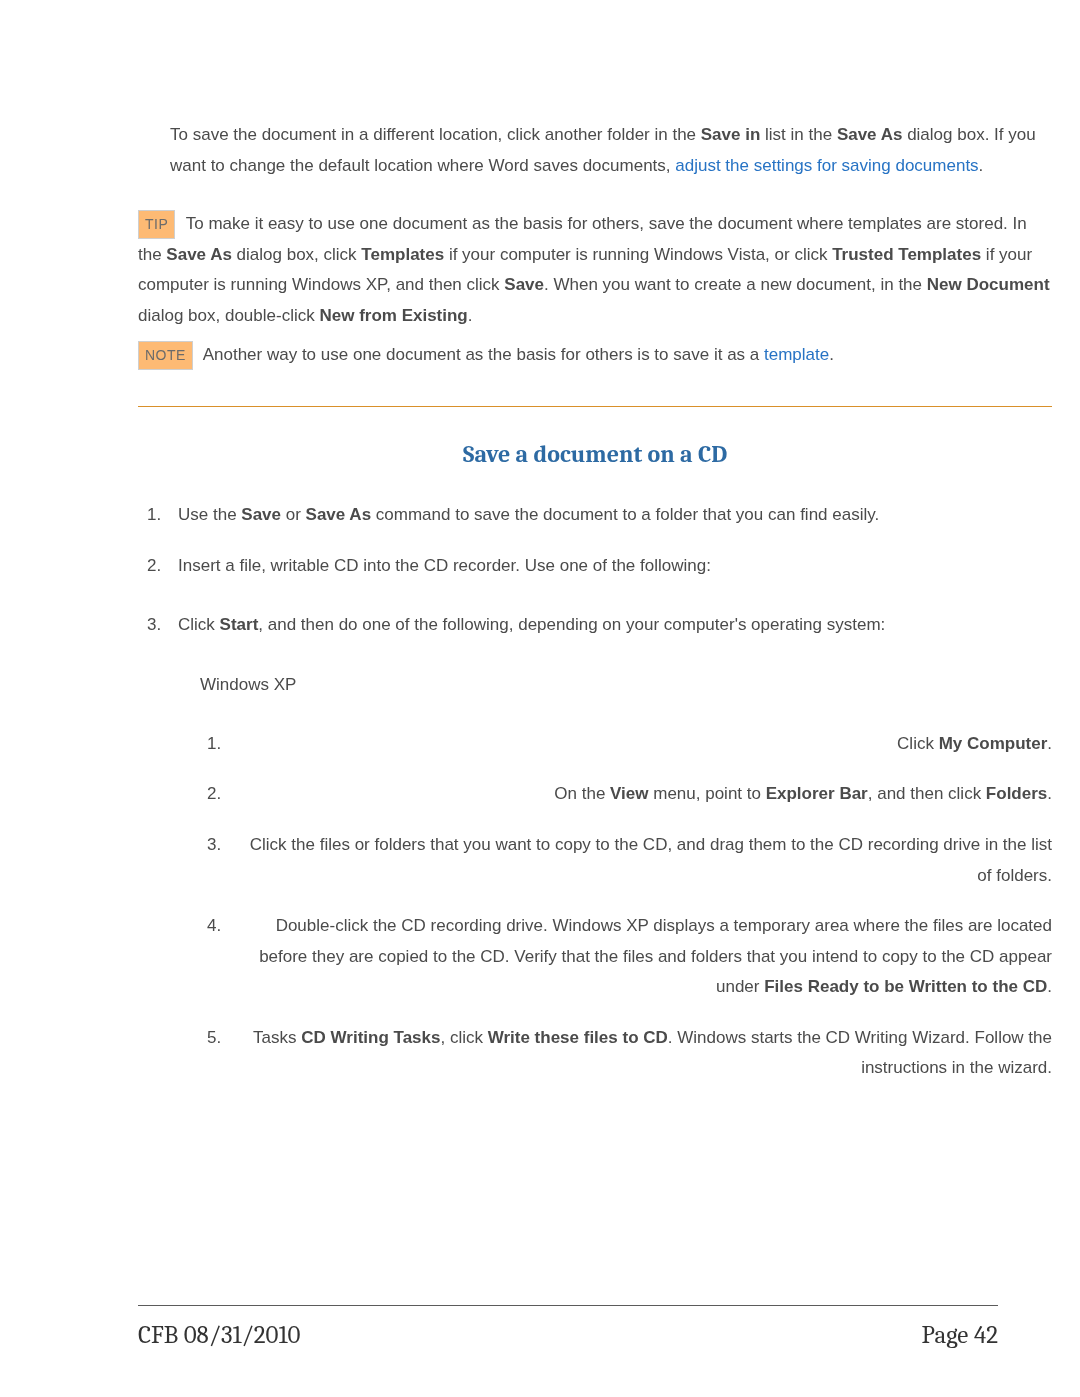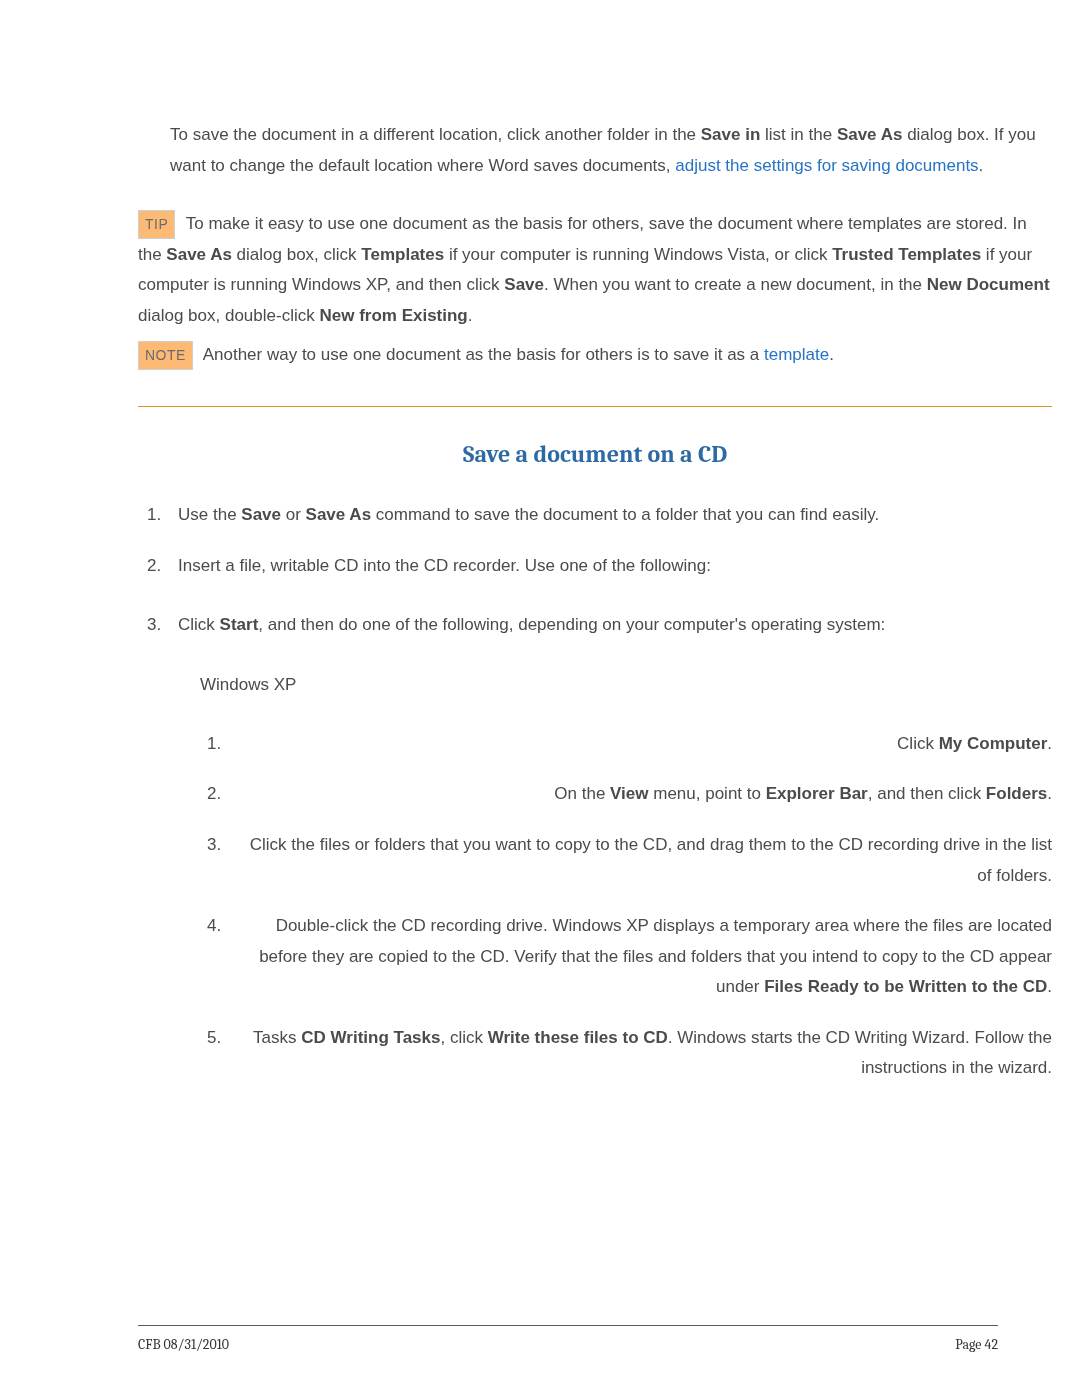--- a/index.html
+++ b/index.html
@@ -98,21 +98,21 @@
     border-top: 1.5px solid #5b5b5b;
     margin: 0;
   }
   .footer {
     position: absolute;
     left: 110px;
     right: 110px;
     bottom: 40px;
     font-family: Cambria, Georgia, "Times New Roman", serif;
     color: #333;
-    font-size: 14px;
+    font-size: 25px;
   }
   .footer-row {
     display: flex;
     justify-content: space-between;
     padding-top: 6px;
   }
 </style>
 </head>
 <body>
 

